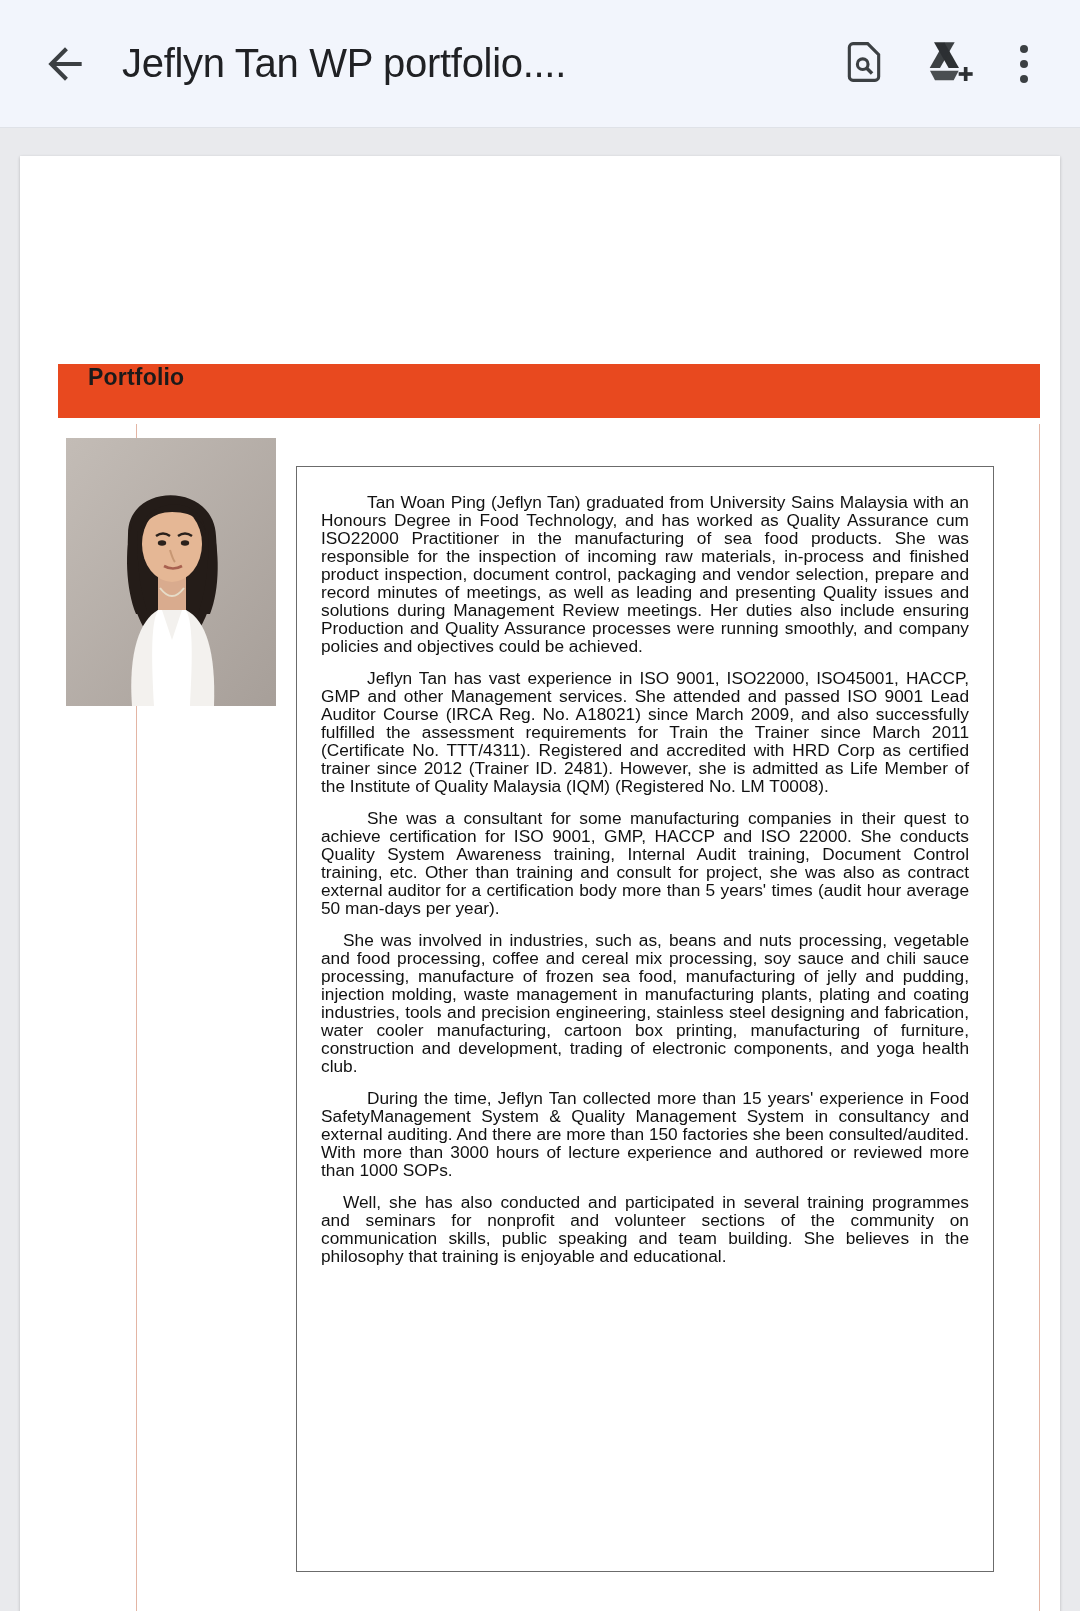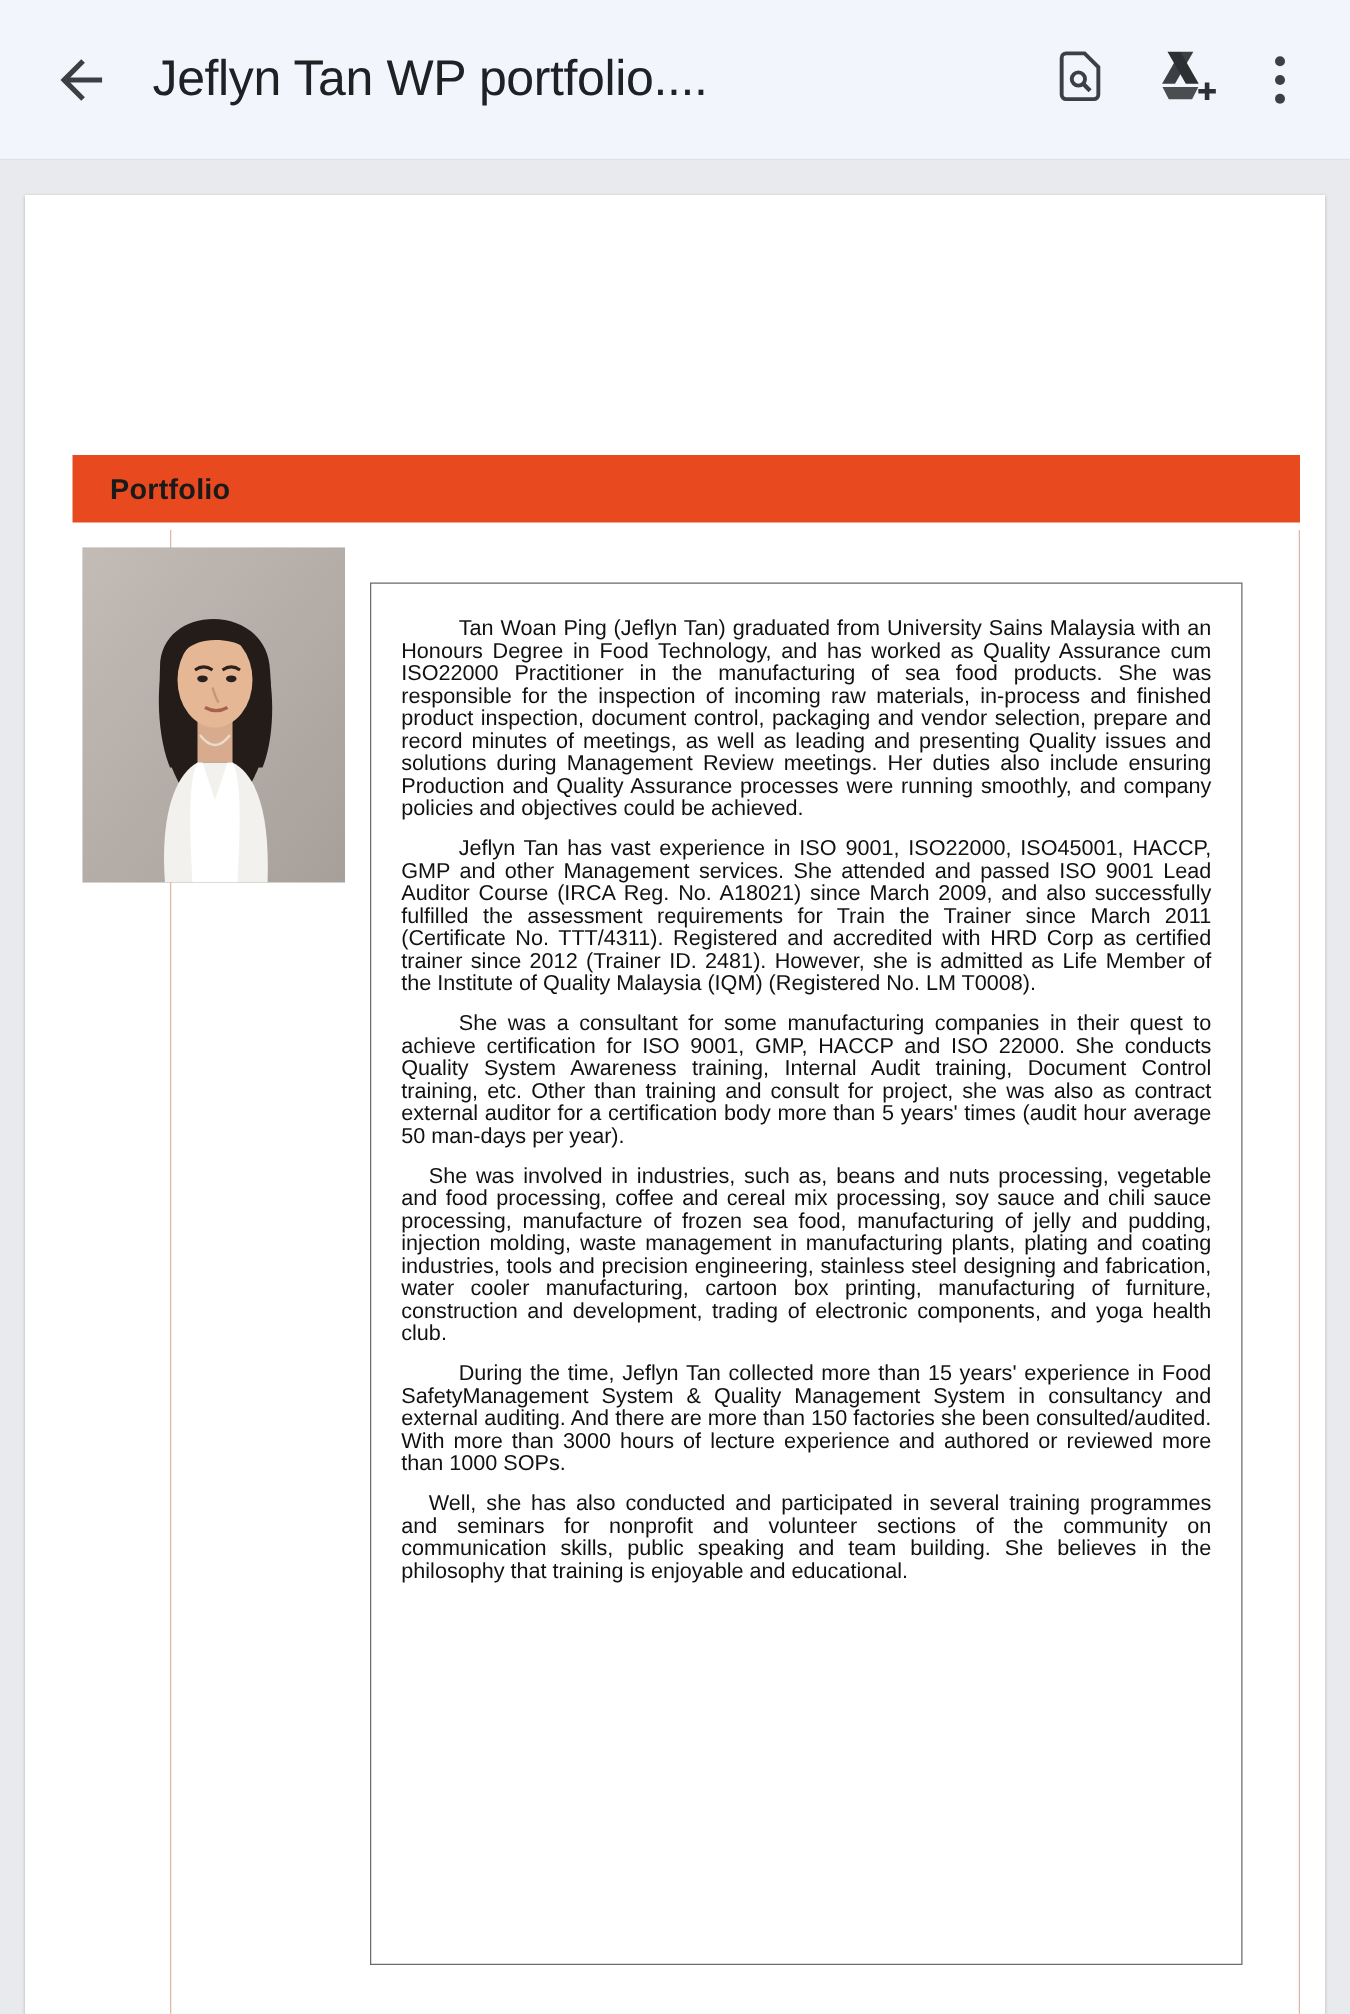--- a/index.html
+++ b/index.html
@@ -87,21 +87,21 @@
 
   
   .banner {
     position: absolute;
     left: 38px;
     top: 208px;
     width: 982px;
     height: 54px;
     background: #e8491f;
     display: flex;
-    align-items: center;
+    align-items: flex-start;
   }
   .banner-text {
     font-size: 23px;
     font-weight: bold;
     color: #1a1a1a;
     padding-left: 30px;
     letter-spacing: 0.2px;
   }
 
   

